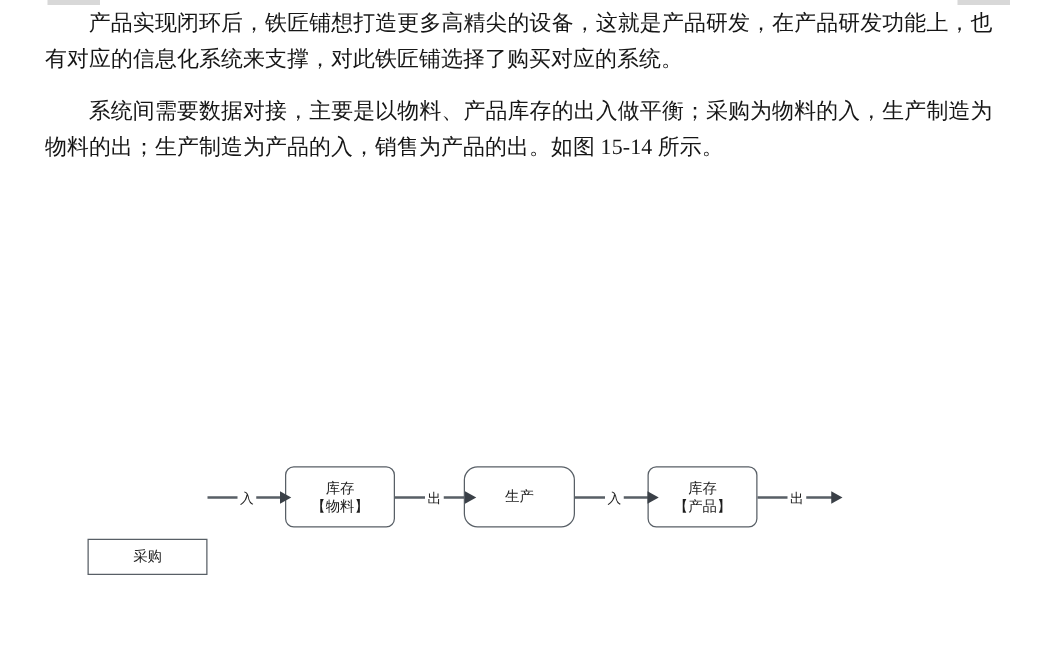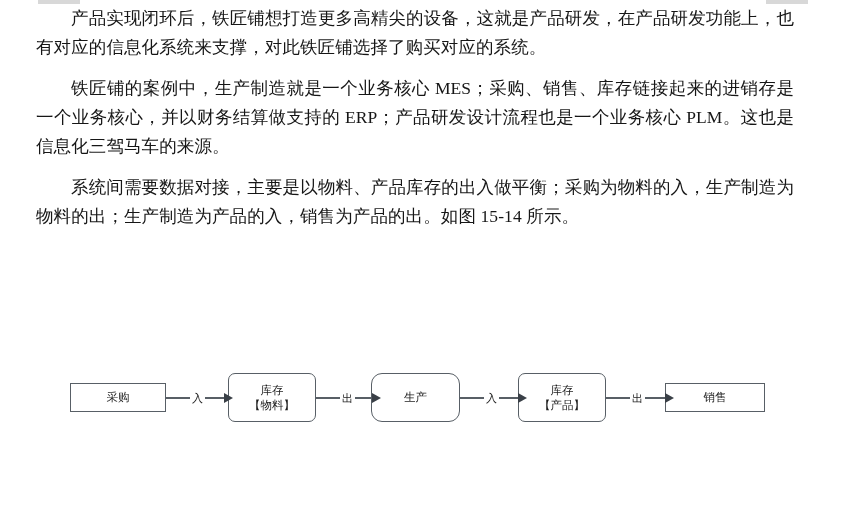--- a/index.html
+++ b/index.html
@@ -66,21 +66,21 @@
     font-size: 11.5px;
     font-family: "DejaVu Sans", "Liberation Sans", sans-serif;
     color: #1d1d1d;
     display: flex;
     flex-direction: column;
     align-items: center;
     justify-content: center;
     line-height: 15px;
     text-align: center;
   }
-  .node.sharp  { border-radius: 0; }
+  .node.sharp  { border-radius: 0; margin-top: 48px; }
   .node.round  { border-radius: 7px; }
 
   .conn {
     position: absolute;
     height: 22px;
     display: flex;
     align-items: center;
   }
   .conn .seg {
     height: 1.6px;
@@ -117,41 +117,37 @@
 </head>
 <body>
 
 <div class="page">
 
   <div class="edge-artifact left"></div>
   <div class="edge-artifact right"></div>
 
   <div class="body-text">
     <p class="para">产品实现闭环后，铁匠铺想打造更多高精尖的设备，这就是产品研发，在产品研发功能上，也有对应的信息化系统来支撑，对此铁匠铺选择了购买对应的系统。</p>
-    <p class="para">铁匠铺的案例中，生产制造就是一个业务核心 MES；采购、销售、库存链接起来的进销存是一个业务核心，并以财务结算做支持的 ERP；产品研发设计流程也是一个业务核心 PLM。这也是信息化三驾马车的来源。</p>
     <p class="para">系统间需要数据对接，主要是以物料、产品库存的出入做平衡；采购为物料的入，生产制造为物料的出；生产制造为产品的入，销售为产品的出。如图 15-14 所示。</p>
   </div>
 
   <div class="diagram" id="diagram-root">
       <div class="node sharp" style="left: 70px; top: 23px; width: 96px; height: 29px; border-color: rgb(88, 95, 102);">
         <span>采购</span>
       </div>
       <div class="node round" style="left: 228px; top: 13px; width: 88px; height: 49px; border-color: rgb(88, 95, 102);">
         <span>库存</span>
         <span>【物料】</span>
       </div>
       <div class="node round" style="left: 371px; top: 13px; width: 89px; height: 49px; border-color: rgb(88, 95, 102); border-radius: 11px;">
         <span>生产</span>
       </div>
       <div class="node round" style="left: 518px; top: 13px; width: 88px; height: 49px; border-color: rgb(88, 95, 102);">
         <span>库存</span>
         <span>【产品】</span>
-      </div>
-      <div class="node sharp" style="left: 665px; top: 23px; width: 100px; height: 29px; border-color: rgb(88, 95, 102);">
-        <span>销售</span>
       </div>
       <div class="conn" style="left: 166px; top: 27px;">
         <div class="seg" style="width: 24px; background: rgb(88, 95, 102);"></div>
         <div class="clabel">入</div>
         <div class="seg" style="width: 20px; background: rgb(88, 95, 102);"></div>
         <div class="head" style="border-left-color: rgb(58, 64, 71);"></div>
       </div>
       <div class="conn" style="left: 316px; top: 27px;">
         <div class="seg" style="width: 24px; background: rgb(88, 95, 102);"></div>
         <div class="clabel">出</div>

